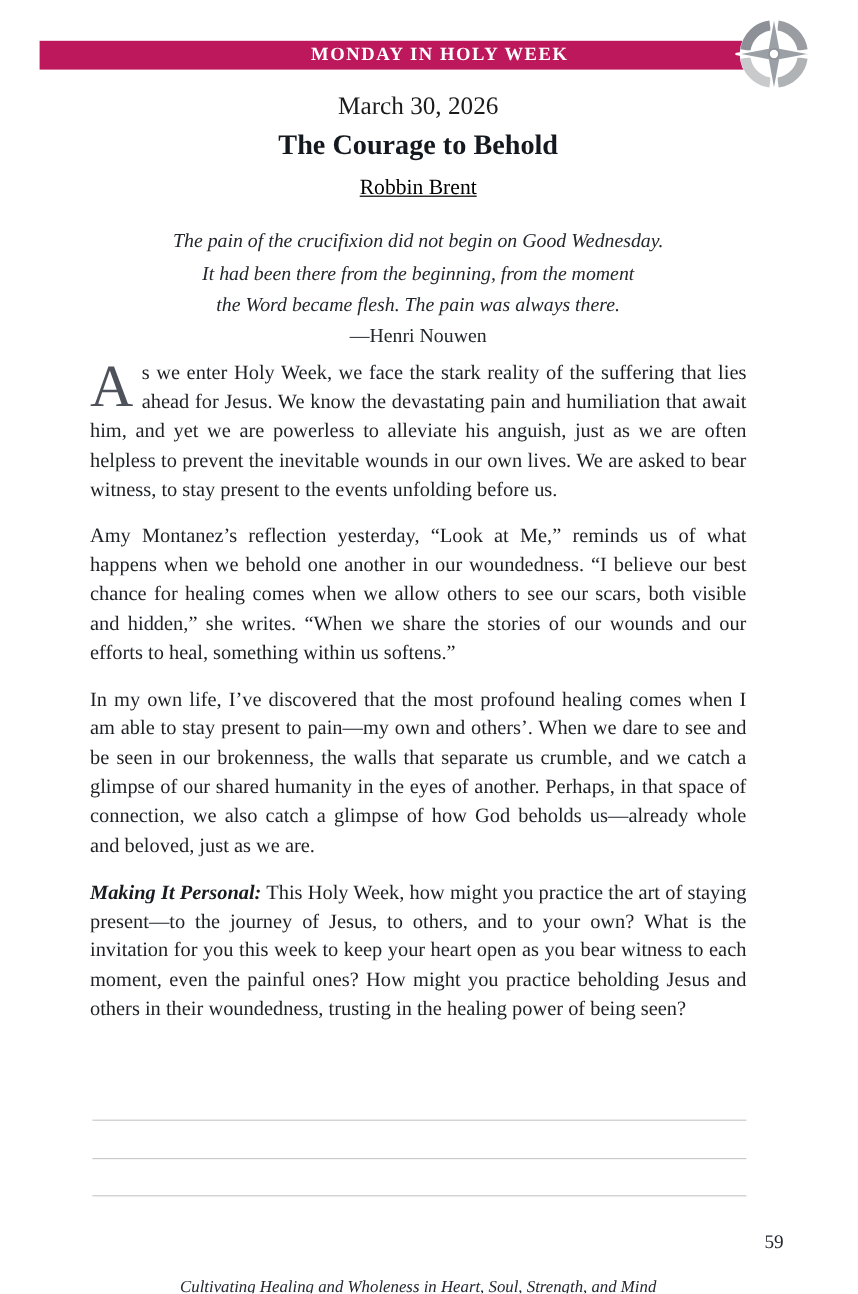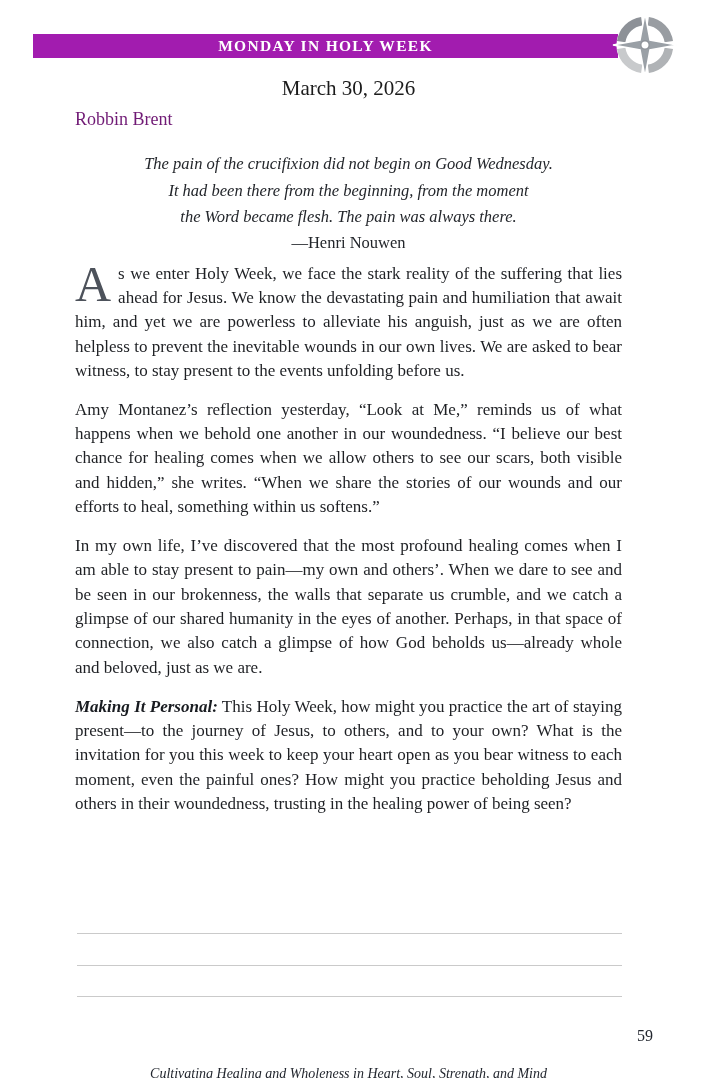--- a/index.html
+++ b/index.html
@@ -7,33 +7,33 @@
     position:relative;
     width:715px;height:1078px;
     background:#ffffff;
     font-family:"Liberation Serif", serif;
     color:#1e1e1e;
     overflow:hidden;
   }
   
   .banner{
     position:absolute;left:33px;top:34px;width:585px;height:24px;
-    background:#a21caf;
-    display:flex;align-items:center;justify-content:center;
+    background:#be185d;
+    display:flex;align-items:center;justify-content:center;padding-left:41px;
   }
   .banner-title{
     color:#ffffff;font-size:15.5px;font-weight:700;
     letter-spacing:1.3px;line-height:24px;white-space:nowrap;
   }
   .compass{position:absolute;left:610px;top:10px;width:70px;height:70px;}
   
   .content{position:absolute;left:75px;top:78px;width:547px;}
   .date{ text-align:center;font-size:21px;line-height:20px;color:#1b1b1b;}
   .title{text-align:center;font-size:23.5px;line-height:28px;font-weight:700;color:#14181f;margin-top:9px;}
-  .author{font-size:18px;line-height:22px;color:#701a75;margin-top:10px;}
+  .author{text-align:center;font-size:18px;line-height:22px;color:#000000;margin-top:10px;text-decoration:underline;}
   
   .epigraph{margin-top:21px;text-align:center;font-style:italic;font-size:16.5px;line-height:26.5px;color:#23262b;}
   .epigraph .attribution{font-style:normal;line-height:24px;text-align:center;}
   
   .body-text{margin-top:7px;}
   .body-text p{
     margin:0 0 14.5px 0;
     font-size:17px;line-height:24.35px;
     text-align:justify;color:#1e2024;
   }
@@ -75,20 +75,21 @@
       <path d="M58.8 38.3 A24 24 0 0 1 38.3 58.8" fill="none" stroke="#b0b3b6" stroke-width="8.5"></path>
       <path d="M31.7 58.8 A24 24 0 0 1 11.2 38.3" fill="none" stroke="#c8cacc" stroke-width="8.5"></path>
       <polygon points="35,3 40,30 67,35 40,40 35,67 30,40 3,35 30,30" fill="#9aa0a6" stroke="#ffffff" stroke-width="1.6"></polygon>
       <circle cx="35" cy="35" r="4.2" fill="#ffffff" stroke="#8f9399" stroke-width="1.4"></circle>
     </svg>
   </div>
 
   <div class="content">
 
     <div class="date">March 30, 2026</div>
+    <div class="title">The Courage to Behold</div>
     <div class="author">Robbin Brent</div>
 
     <div class="epigraph">
       <div>The pain of the crucifixion did not begin on Good Wednesday.</div>
       <div>It had been there from the beginning, from the moment</div>
       <div>the Word became flesh. The pain was always there.</div>
       <div class="attribution">—Henri Nouwen</div>
     </div>
 
     <div class="body-text">

